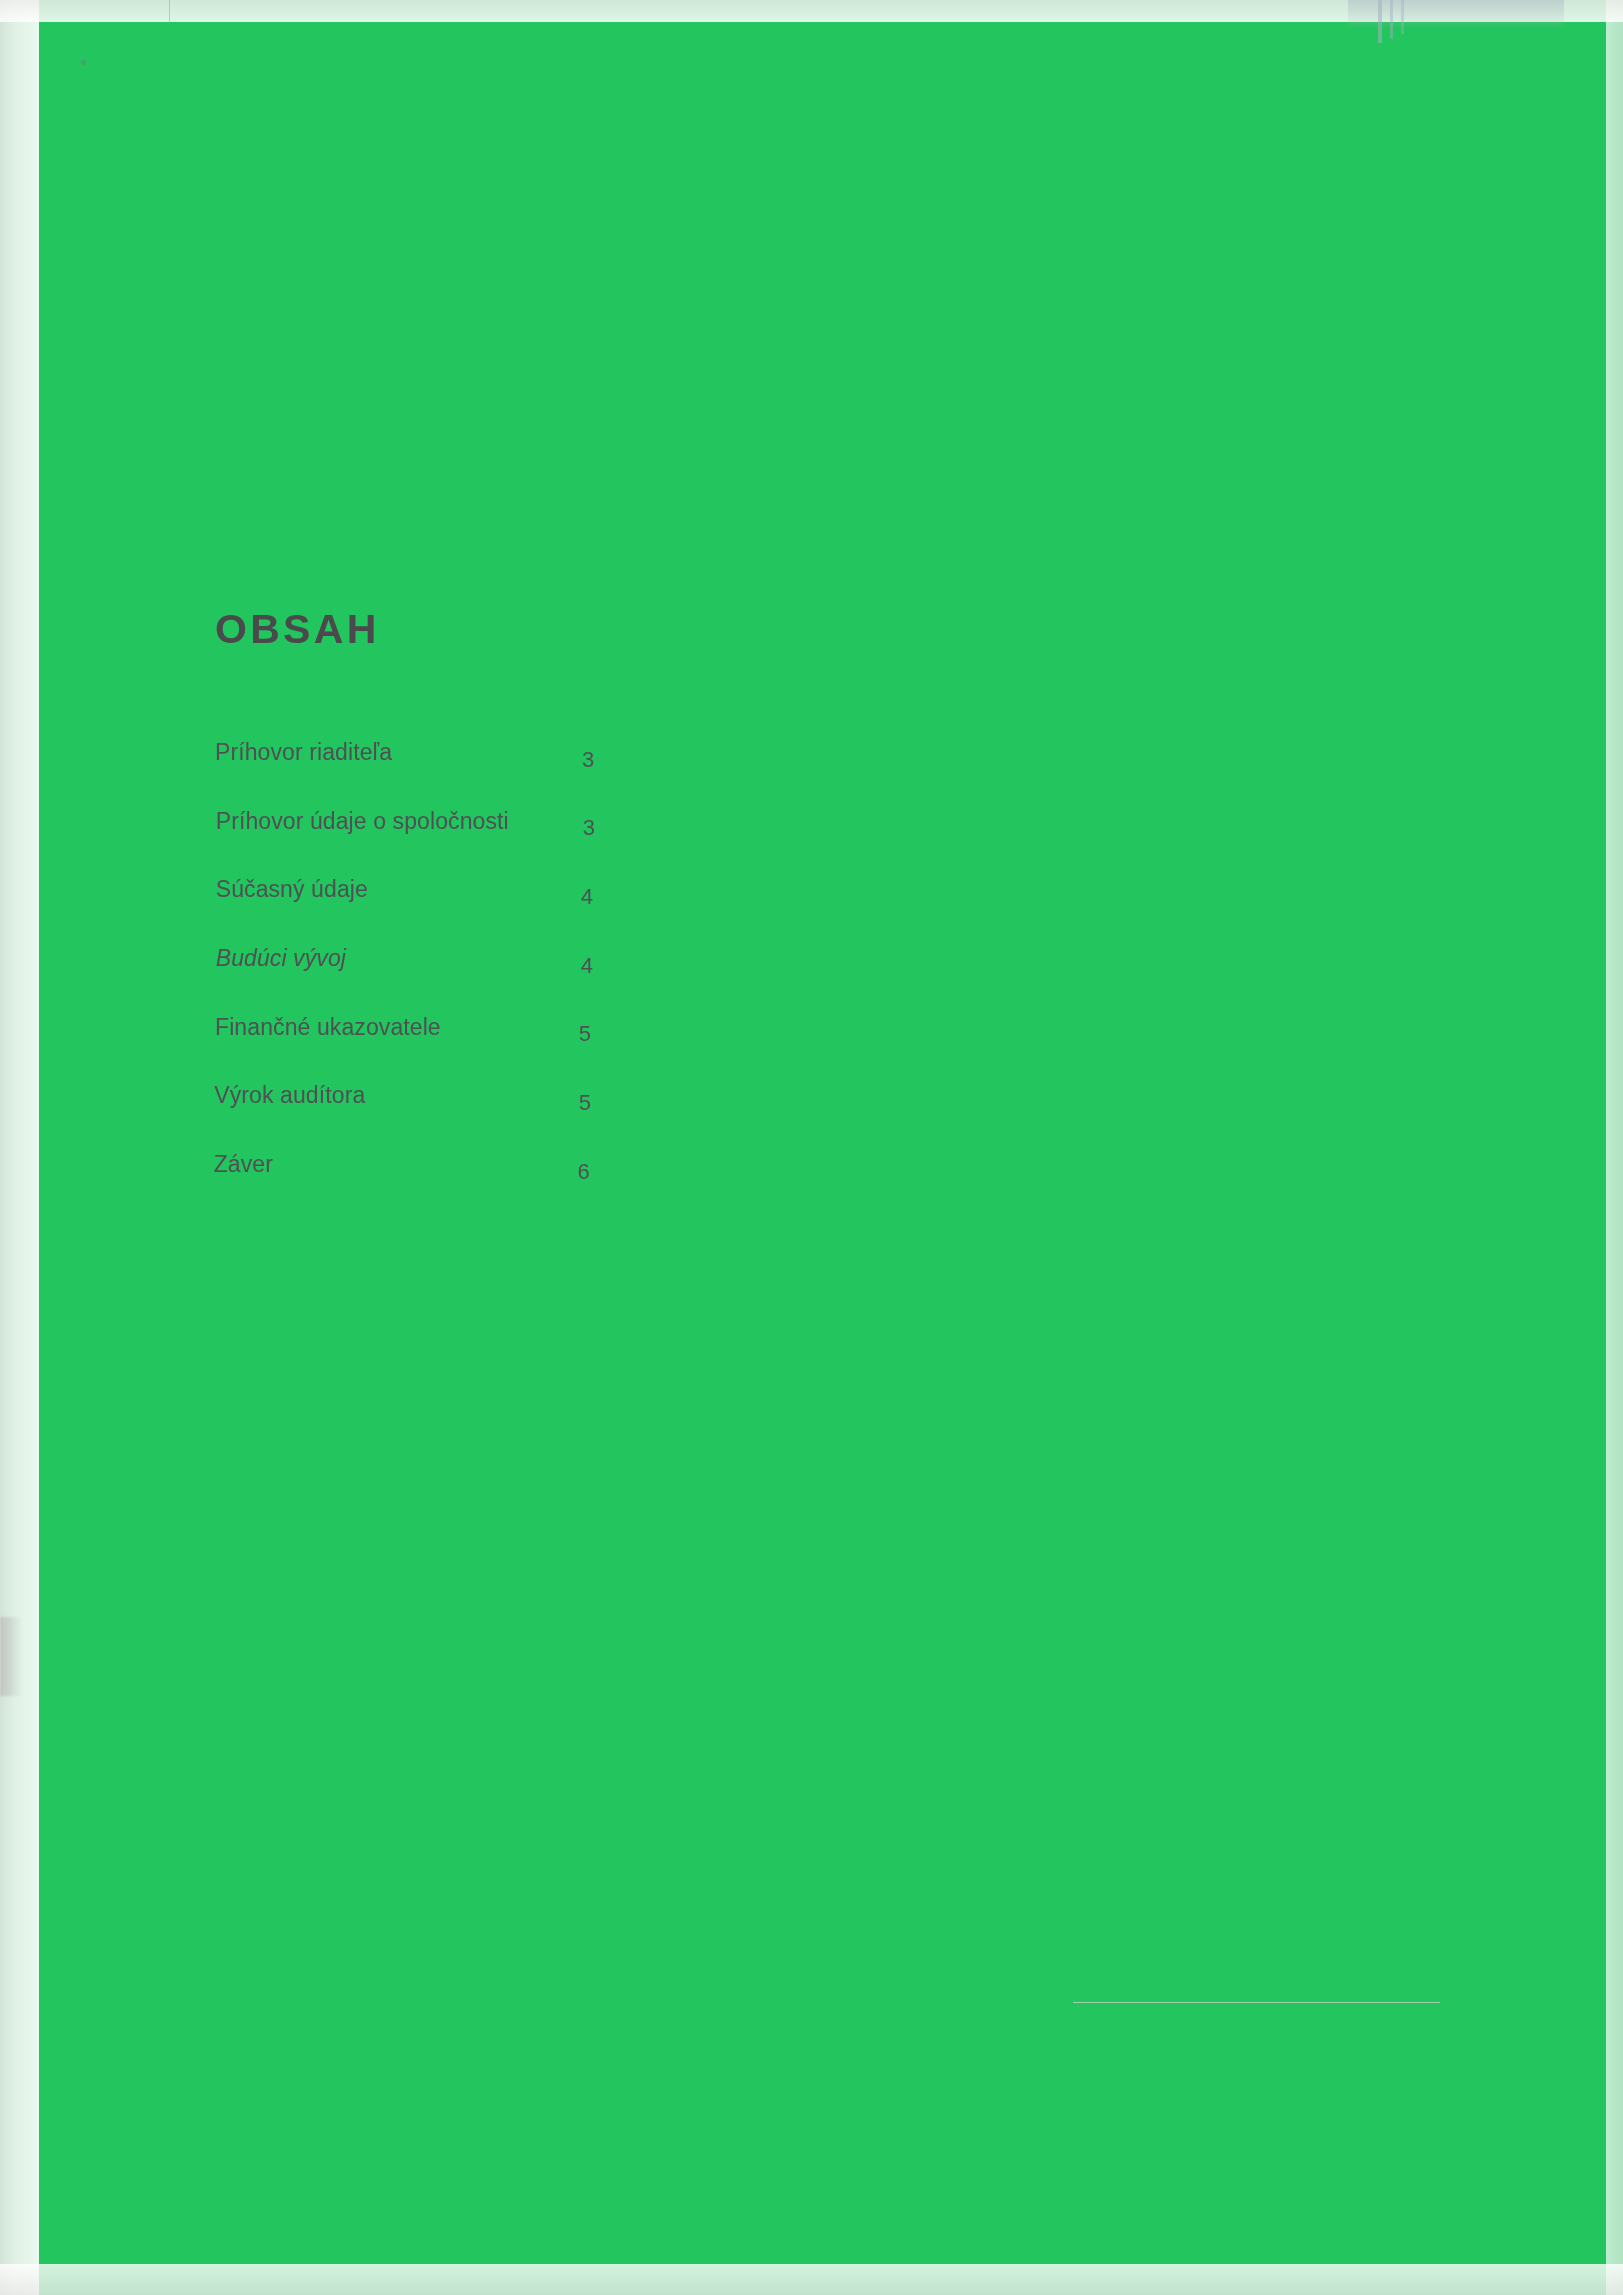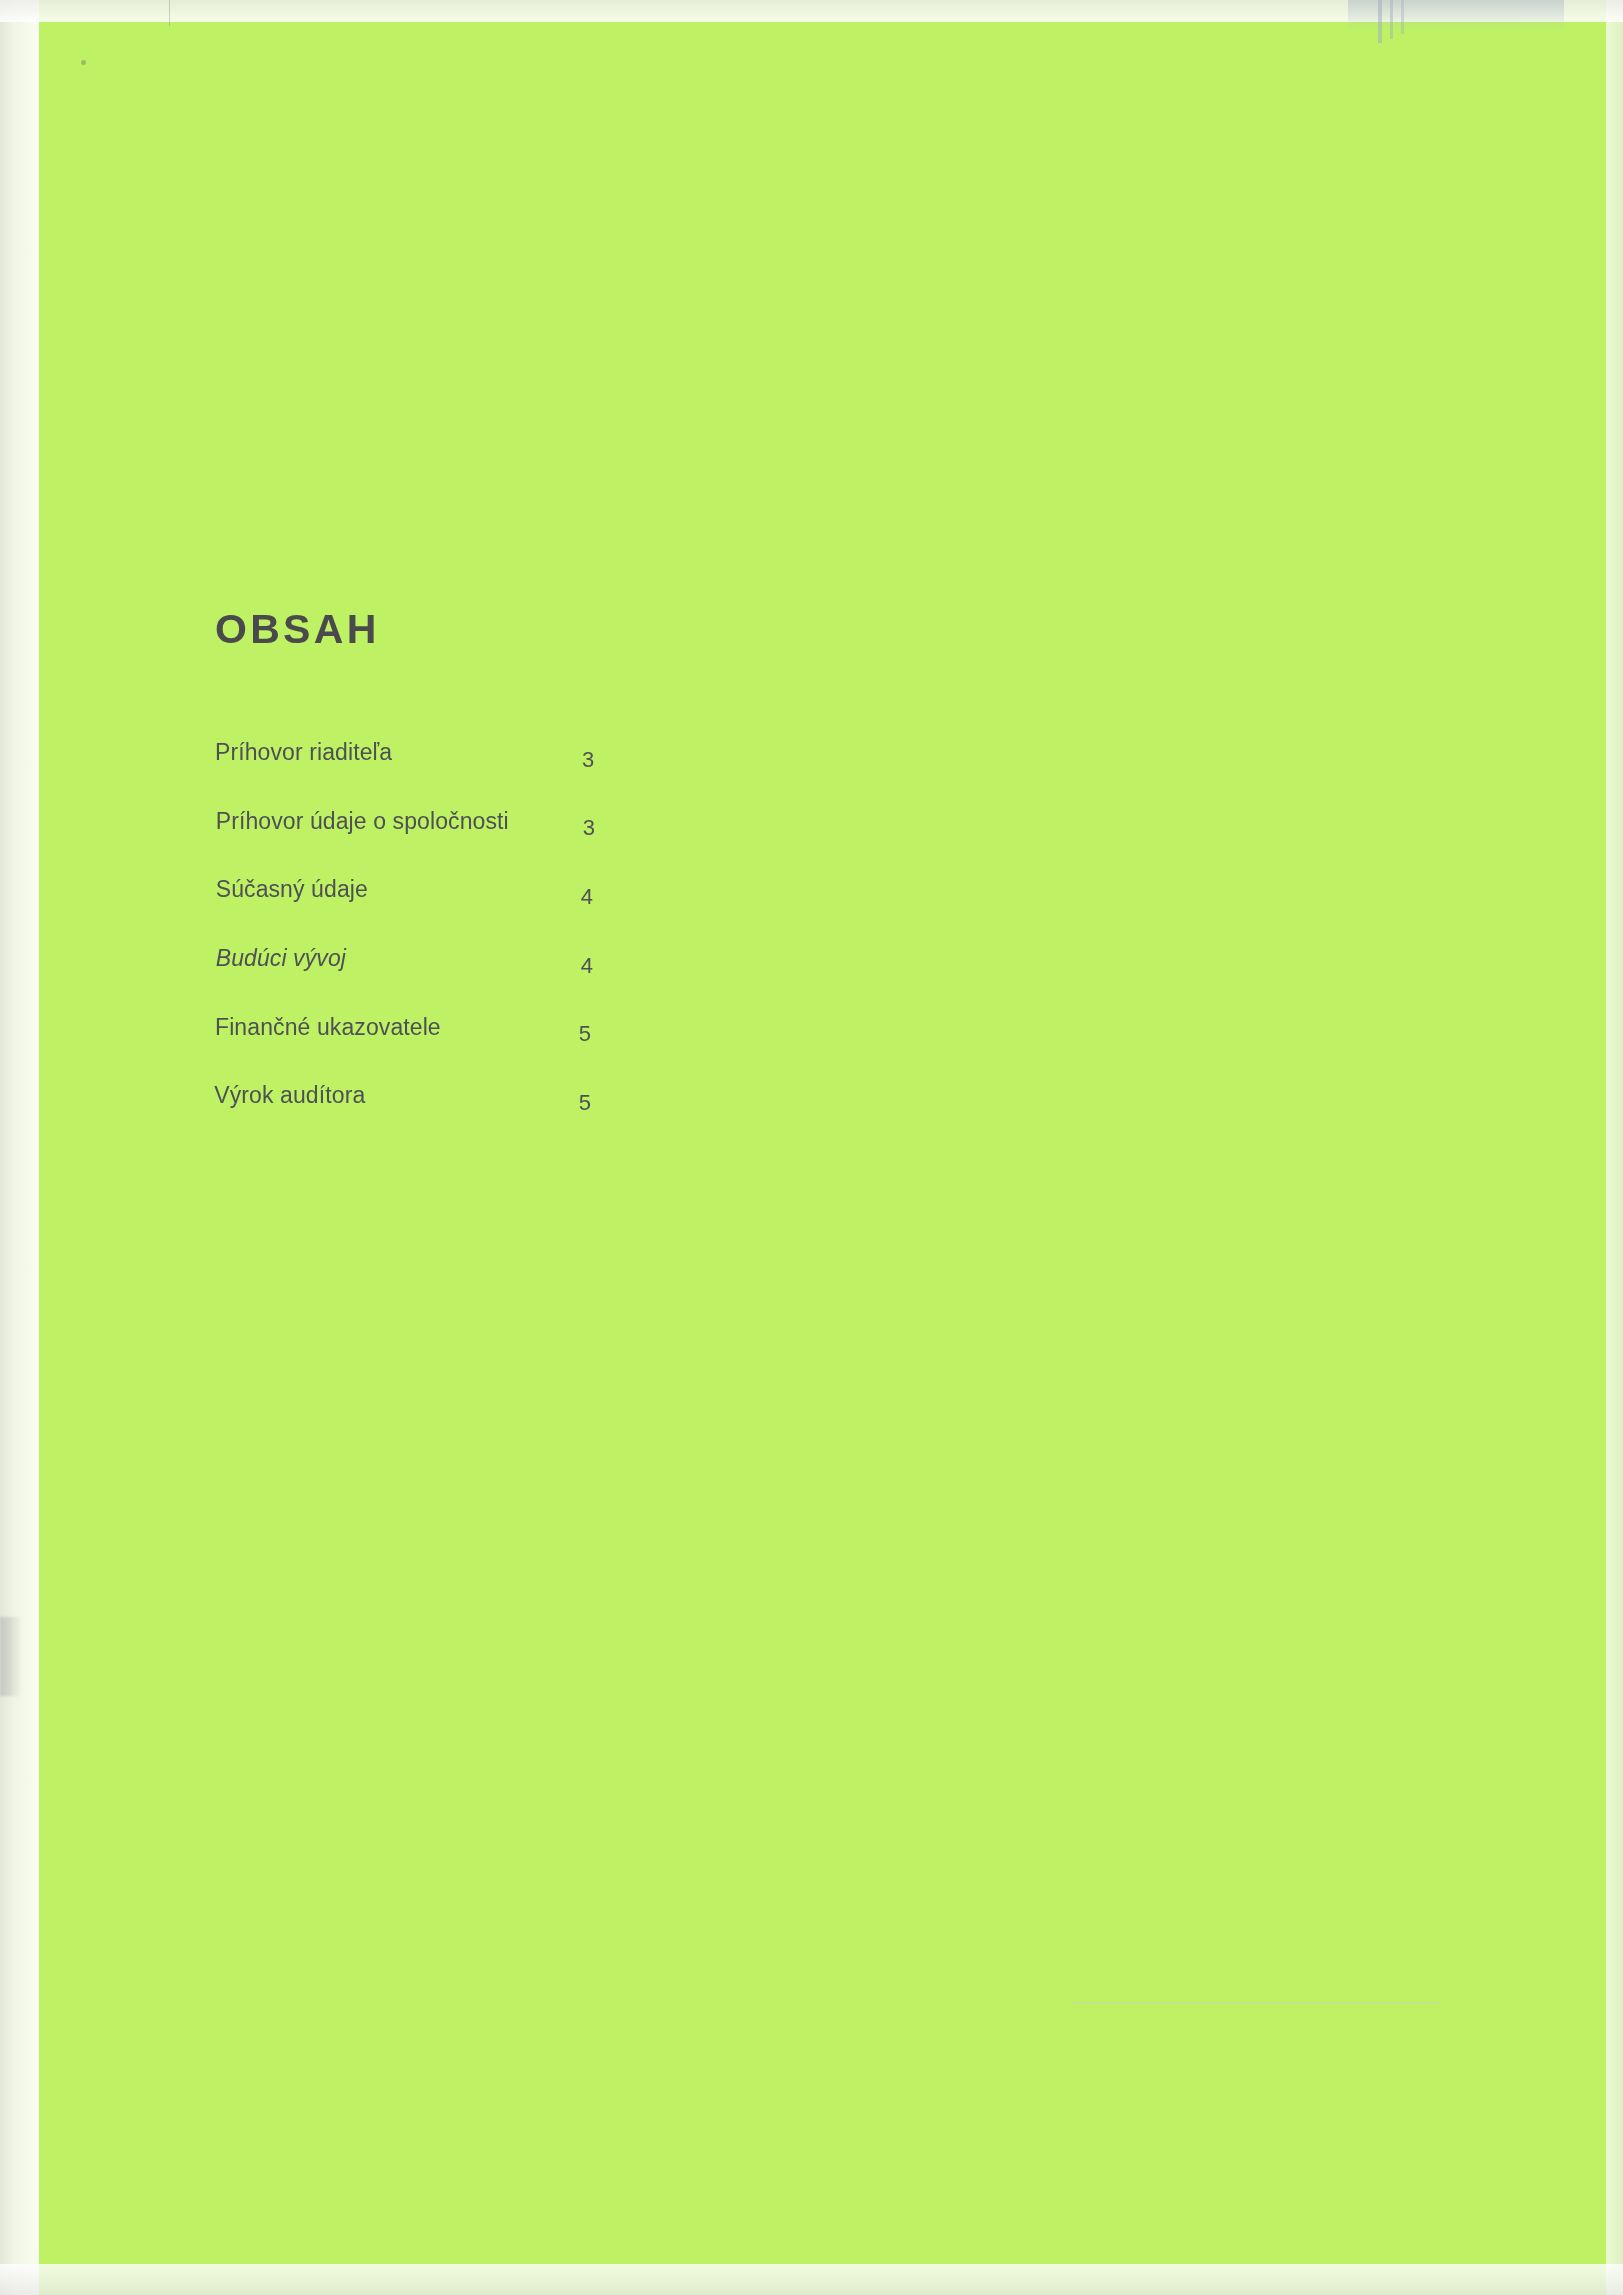--- a/index.html
+++ b/index.html
@@ -9,21 +9,21 @@
   }
 
   body {
     font-family: "Liberation Sans", sans-serif;
   }
 
   .page {
     position: relative;
     width: 1623px;
     height: 2295px;
-    background: #bef264;
+    background: #22c55e;
     overflow: hidden;
   }
 
   
   .scan-edge-left {
     position: absolute;
     left: 0;
     top: 0;
     width: 39px;
     height: 2295px;
@@ -234,17 +234,21 @@
       <div class="toc-row">
         <span class="toc-label" style="width: 367px;">Finančné ukazovatele</span>
         <span class="toc-page" style="width: 52px;">5</span>
       </div>
 
       <div class="toc-row">
         <span class="toc-label" style="width: 367px;">Výrok audítora</span>
         <span class="toc-page" style="width: 52px;">5</span>
       </div>
 
+      <div class="toc-row">
+        <span class="toc-label" style="width: 367px;">Záver</span>
+        <span class="toc-page" style="width: 52px;">6</span>
+      </div>
 
     </div>
   </div>
 </div>
 
 
 </body></html>

